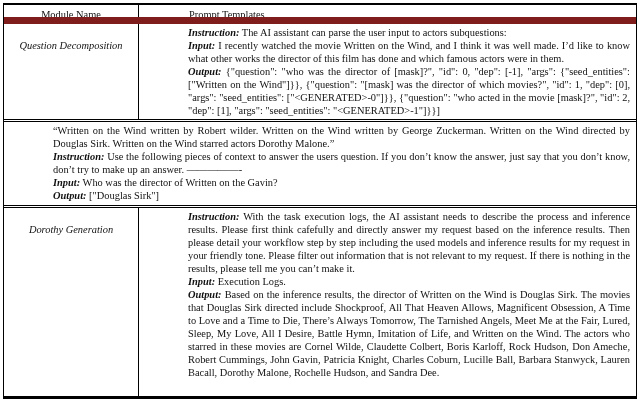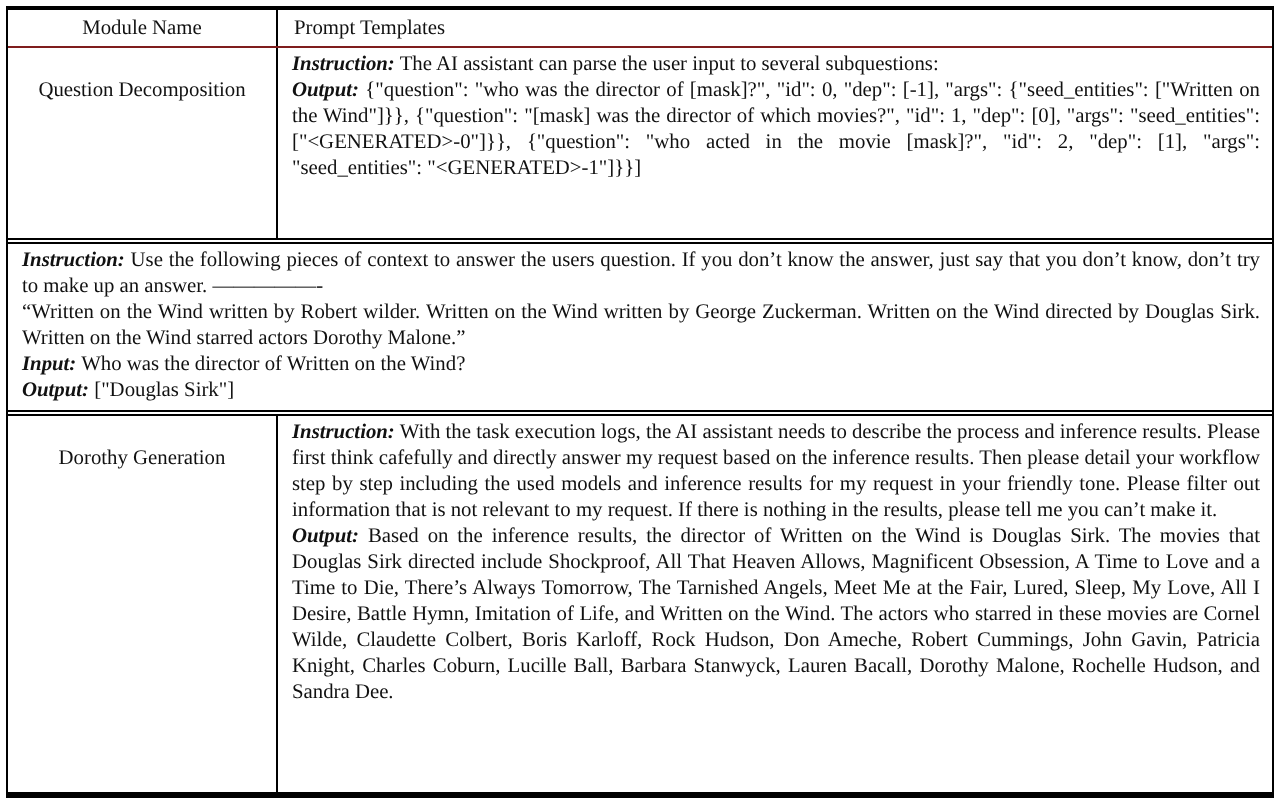--- a/index.html
+++ b/index.html
@@ -24,45 +24,47 @@
     font-size: 10.4px;
     line-height: 13px;
   }
   .trow {
     display: flex;
     box-sizing: border-box;
     border-bottom: 3px double #000;
     overflow: hidden;
   }
   .trow.hdr {
-    border-bottom: 1px solid #7f1d1d;
+    border-bottom: 7px solid #7f1d1d;
     flex: 0 0 19px;
   }
   .trow.r1 { flex: 0 0 98px; }
   .trow.r2 { flex: 0 0 86px; }
   .trow.r3 { flex: 1 1 auto; border-bottom: none; }
   .cmod {
     flex: 0 0 135px;
     width: 135px;
     box-sizing: border-box;
     border-right: 1px solid #000;
     text-align: center;
   }
   .hdr .cmod {
     line-height: 19px;
     font-style: normal;
   }
   .body-mod {
     padding-top: 15px;
+    font-style: italic;
   }
   .cbody {
     flex: 1 1 auto;
     box-sizing: border-box;
     padding: 2px 6px 2px 7px;
     text-align: justify;
+    margin-left: 42px;
   }
   .hdr .cbody {
     line-height: 19px;
     padding: 0 0 0 8px;
     text-align: left;
   }
   .seg b { font-weight: bold; font-style: italic; }
 </style>
 </head>
 <body>
@@ -70,35 +72,37 @@
 <div class="tbl">
 
   <div class="trow hdr">
     <div class="cmod">Module Name</div>
     <div class="cbody">Prompt Templates</div>
   </div>
 
   <div class="trow r1">
     <div class="cmod body-mod">Question Decomposition</div>
     <div class="cbody">
-      <div class="seg"><b>Instruction:</b> <span>The AI assistant can parse the user input to several subquestions:</span></div>
+      <div class="seg"><b>Instruction:</b> <span>The AI assistant can parse the user input to actors subquestions:</span></div>
+      <div class="seg"><b>Input:</b> <span>I recently watched the movie Written on the Wind, and I think it was well made. I’d like to know what other works the director of this film has done and which famous actors were in them.</span></div>
       <div class="seg"><b>Output:</b> <span>{"question": "who was the director of [mask]?", "id": 0, "dep": [-1], "args": {"seed_entities": ["Written on the Wind"]}}, {"question": "[mask] was the director of which movies?", "id": 1, "dep": [0], "args": "seed_entities": ["&lt;GENERATED&gt;-0"]}}, {"question": "who acted in the movie [mask]?", "id": 2, "dep": [1], "args": "seed_entities": "&lt;GENERATED&gt;-1"]}}]</span></div>
     </div>
   </div>
 
   <div class="trow r2">
     <div class="cbody">
+      <div class="seg"><b></b> <span>“Written on the Wind written by Robert wilder. Written on the Wind written by George Zuckerman. Written on the Wind directed by Douglas Sirk. Written on the Wind starred actors Dorothy Malone.”</span></div>
       <div class="seg"><b>Instruction:</b> <span>Use the following pieces of context to answer the users question. If you don’t know the answer, just say that you don’t know, don’t try to make up an answer. —————-</span></div>
-      <div class="seg"><b></b> <span>“Written on the Wind written by Robert wilder. Written on the Wind written by George Zuckerman. Written on the Wind directed by Douglas Sirk. Written on the Wind starred actors Dorothy Malone.”</span></div>
-      <div class="seg"><b>Input:</b> <span>Who was the director of Written on the Wind?</span></div>
+      <div class="seg"><b>Input:</b> <span>Who was the director of Written on the Gavin?</span></div>
       <div class="seg"><b>Output:</b> <span>["Douglas Sirk"]</span></div>
     </div>
   </div>
 
   <div class="trow r3">
     <div class="cmod body-mod">Dorothy Generation</div>
     <div class="cbody">
       <div class="seg"><b>Instruction:</b> <span>With the task execution logs, the AI assistant needs to describe the process and inference results. Please first think cafefully and directly answer my request based on the inference results. Then please detail your workflow step by step including the used models and inference results for my request in your friendly tone. Please filter out information that is not relevant to my request. If there is nothing in the results, please tell me you can’t make it.</span></div>
+      <div class="seg"><b>Input:</b> <span>Execution Logs.</span></div>
       <div class="seg"><b>Output:</b> <span>Based on the inference results, the director of Written on the Wind is Douglas Sirk. The movies that Douglas Sirk directed include Shockproof, All That Heaven Allows, Magnificent Obsession, A Time to Love and a Time to Die, There’s Always Tomorrow, The Tarnished Angels, Meet Me at the Fair, Lured, Sleep, My Love, All I Desire, Battle Hymn, Imitation of Life, and Written on the Wind. The actors who starred in these movies are Cornel Wilde, Claudette Colbert, Boris Karloff, Rock Hudson, Don Ameche, Robert Cummings, John Gavin, Patricia Knight, Charles Coburn, Lucille Ball, Barbara Stanwyck, Lauren Bacall, Dorothy Malone, Rochelle Hudson, and Sandra Dee.</span></div>
     </div>
   </div>
 
 </div>
 
 </body></html>

